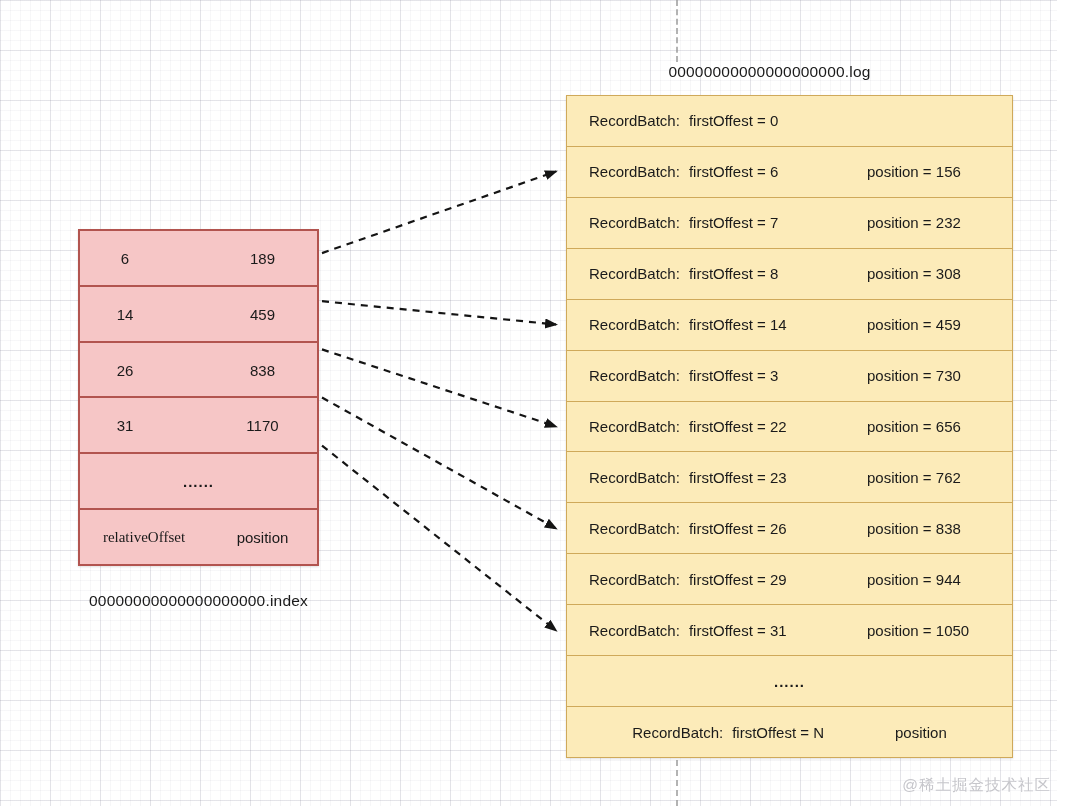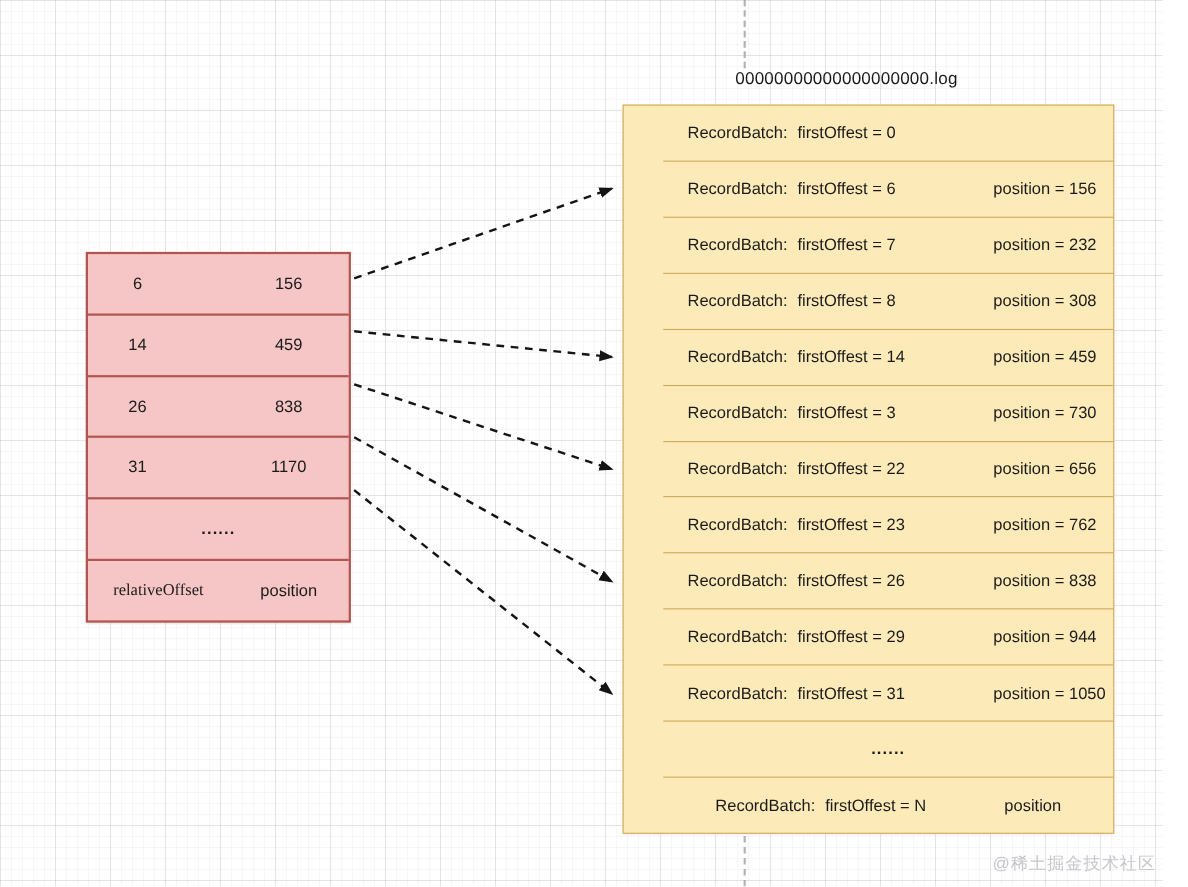--- a/index.html
+++ b/index.html
@@ -50,21 +50,21 @@
 
   
   .log-table{
     position:absolute;left:566px;top:95px;width:447px;height:663px;
     background:var(--yellow-fill);border:1.5px solid var(--yellow-border);
     box-sizing:border-box;display:flex;flex-direction:column;
     box-shadow:0 1px 2px rgba(0,0,0,0.12);
   }
   .lrow{
     position:relative;flex:1;border-bottom:1.5px solid var(--yellow-border);
-    display:flex;align-items:center;padding-left:22px;gap:9px;font-size:15px;margin-left:36px;
+    display:flex;align-items:center;padding-left:22px;gap:9px;font-size:15px;
   }
   .lrow:last-child{border-bottom:none;}
   .lrow .pos{position:absolute;left:300px;}
   .lrow.center{justify-content:center;padding-left:0;}
   .lrow.center .pos{position:static;margin-left:62px;}
   .lrow.ellipsis{padding-left:0;}
 
   #arrow-layer{position:absolute;left:0;top:0;pointer-events:none;}
   #arrow-layer line{stroke:#141414;stroke-width:2.2;stroke-dasharray:7 6;}
 
@@ -77,21 +77,21 @@
 
   <div class="guide top"></div>
   <div class="guide bottom"></div>
 
   <div class="file-title" id="log-title">00000000000000000000.log</div>
 
   <div class="index-table">
     <div id="index-rows" style="display:flex;flex-direction:column;flex:1;">
         <div class="irow data">
           <span class="c1">6</span>
-          <span class="c2">156</span>
+          <span class="c2">189</span>
         </div>
         <div class="irow data">
           <span class="c1">14</span>
           <span class="c2">459</span>
         </div>
         <div class="irow data">
           <span class="c1">26</span>
           <span class="c2">838</span>
         </div>
         <div class="irow data">
@@ -101,20 +101,21 @@
         <div class="irow ellipsis">
           <span class="ell">......</span>
         </div>
         <div class="irow footer">
           <span class="c1">relativeOffset</span>
           <span class="c2">position</span>
         </div>
       </div>
   </div>
 
+  <div class="file-title" id="index-title">00000000000000000000.index</div>
 
   <div class="log-table">
     <div id="log-rows" style="display:flex;flex-direction:column;flex:1;">
         <div class="lrow data">
           <span class="prefix">RecordBatch:</span>
           <span class="off">firstOffest = 0</span>
         </div>
         <div class="lrow data">
           <span class="prefix">RecordBatch:</span>
           <span class="off">firstOffest = 6</span>

